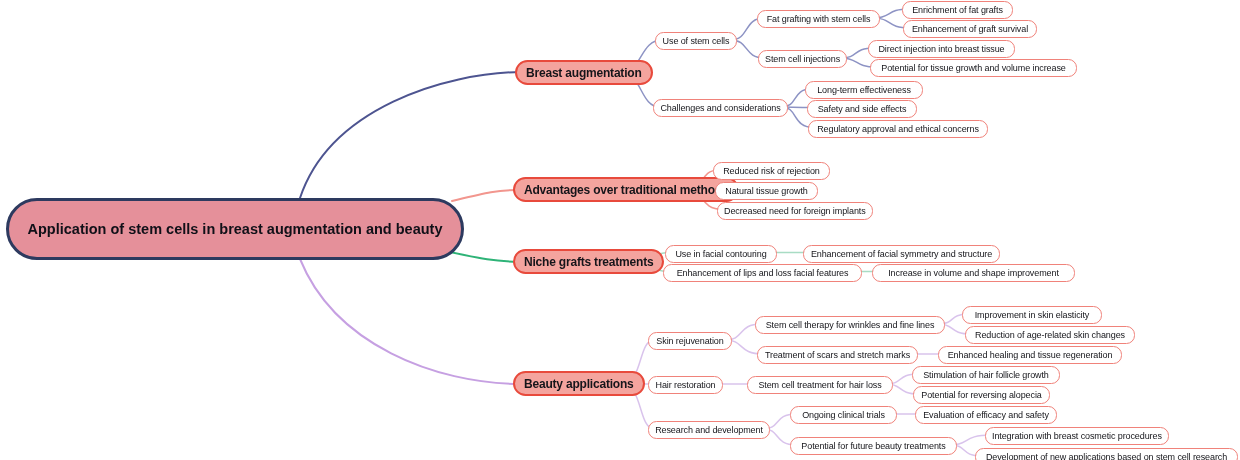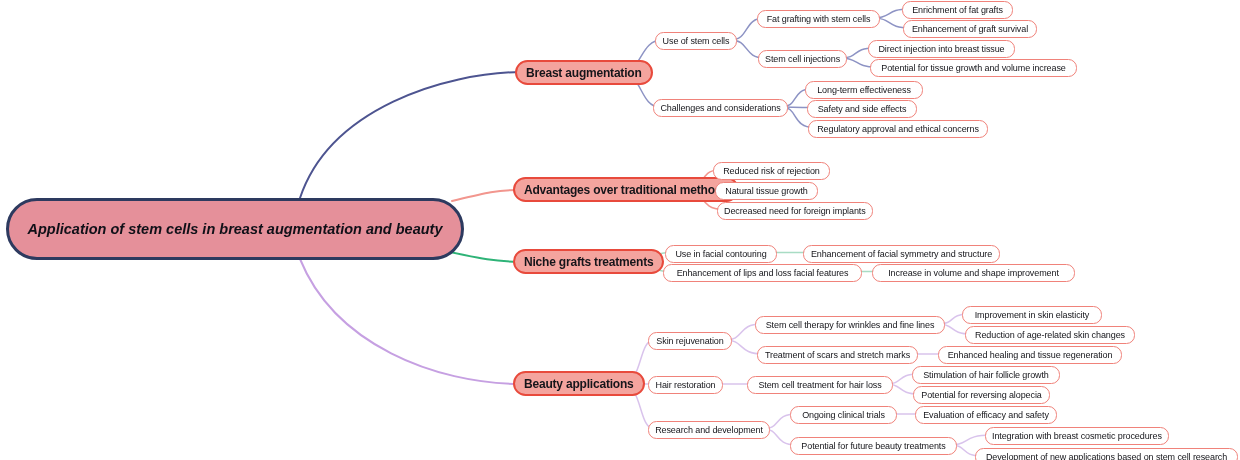--- a/index.html
+++ b/index.html
@@ -8,21 +8,21 @@
     background:#ffffff;font-family:"Liberation Sans",sans-serif;
   }
   #links{position:absolute;left:0;top:0;z-index:0;}
   .node{
     position:absolute;z-index:1;display:flex;align-items:center;justify-content:center;
     box-sizing:border-box;white-space:nowrap;color:#15151a;background:#ffffff;
   }
   .center{
     width:458px;height:62px;border:3px solid #2d3a5f;border-radius:31px;
     background:#e5909a;font-size:14.5px;font-weight:bold;text-align:center;
-    padding:0 14px;white-space:normal;line-height:1.25;color:#101018;font-style:italic;
+    padding:0 14px;white-space:normal;line-height:1.25;color:#101018;
   }
   .l1{
     height:25px;border:2.5px solid #e84a3c;border-radius:13px;background:#f4a49e;
     font-size:12px;font-weight:bold;letter-spacing:-0.2px;padding:0 9px;
   }
   .wn{
     height:18px;border:1.5px solid #f0827a;border-radius:8.5px;background:#ffffff;
     font-size:9px;letter-spacing:-0.1px;padding:0 6px;
   }
   path{fill:none;stroke-linecap:round;}

